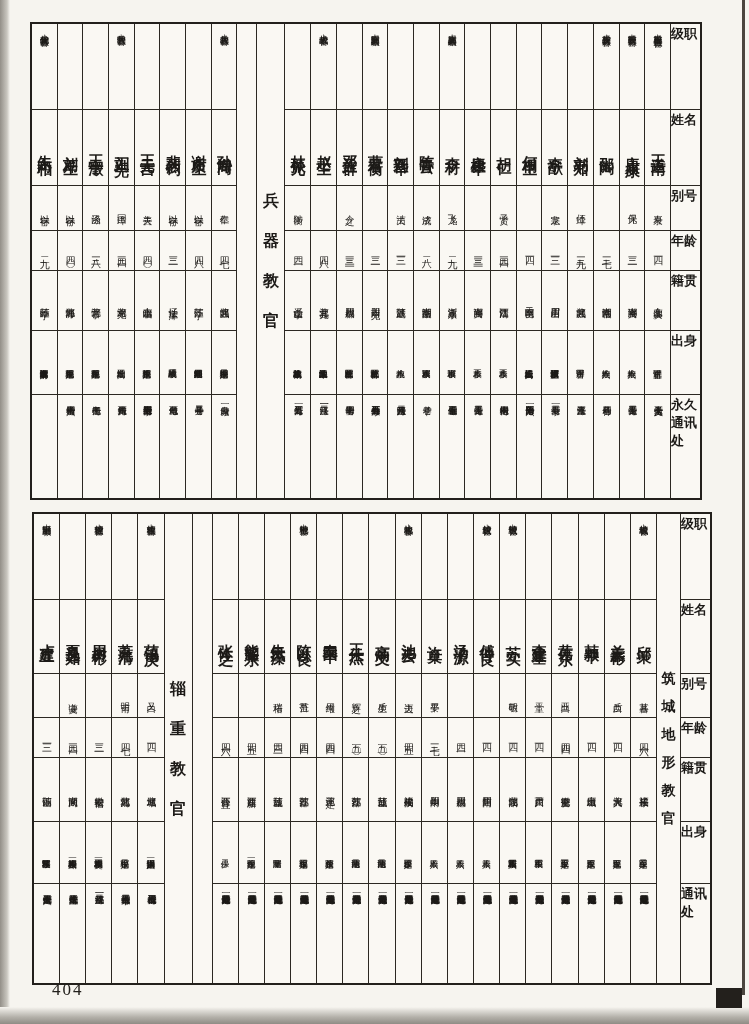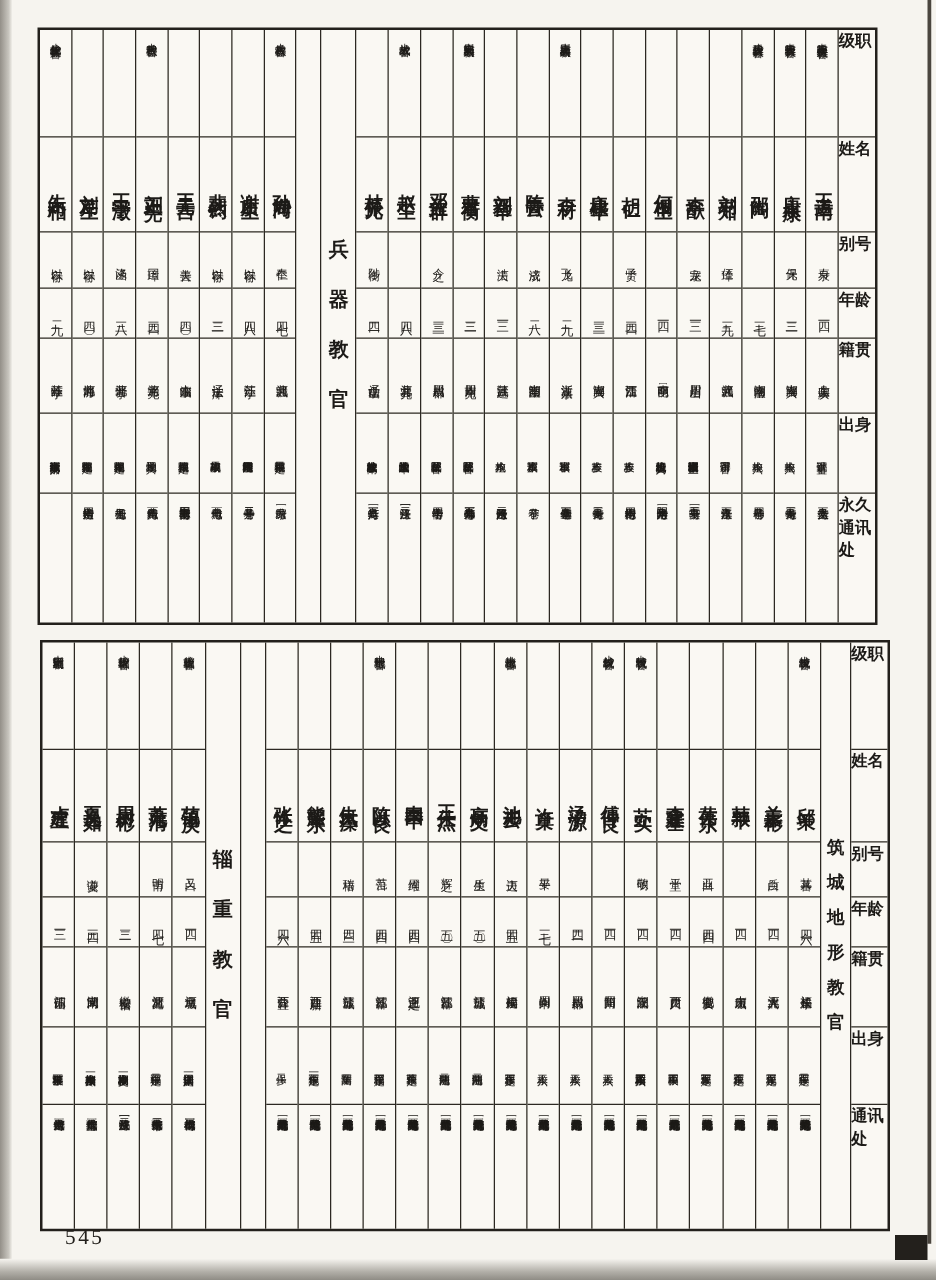--- a/index.html
+++ b/index.html
@@ -1159,13 +1159,13 @@
       </div>
       <div class="cell origin" style="height: 62px;">
         <span class="vt">江苏军事学校辎科</span>
       </div>
       <div class="cell address last">
         <span class="vt">成都金河街三十六号</span>
       </div>
     </div>
   </div>
 
-<div class="page-number">545</div>
+<div class="page-number">404</div>
 
 </body></html>

